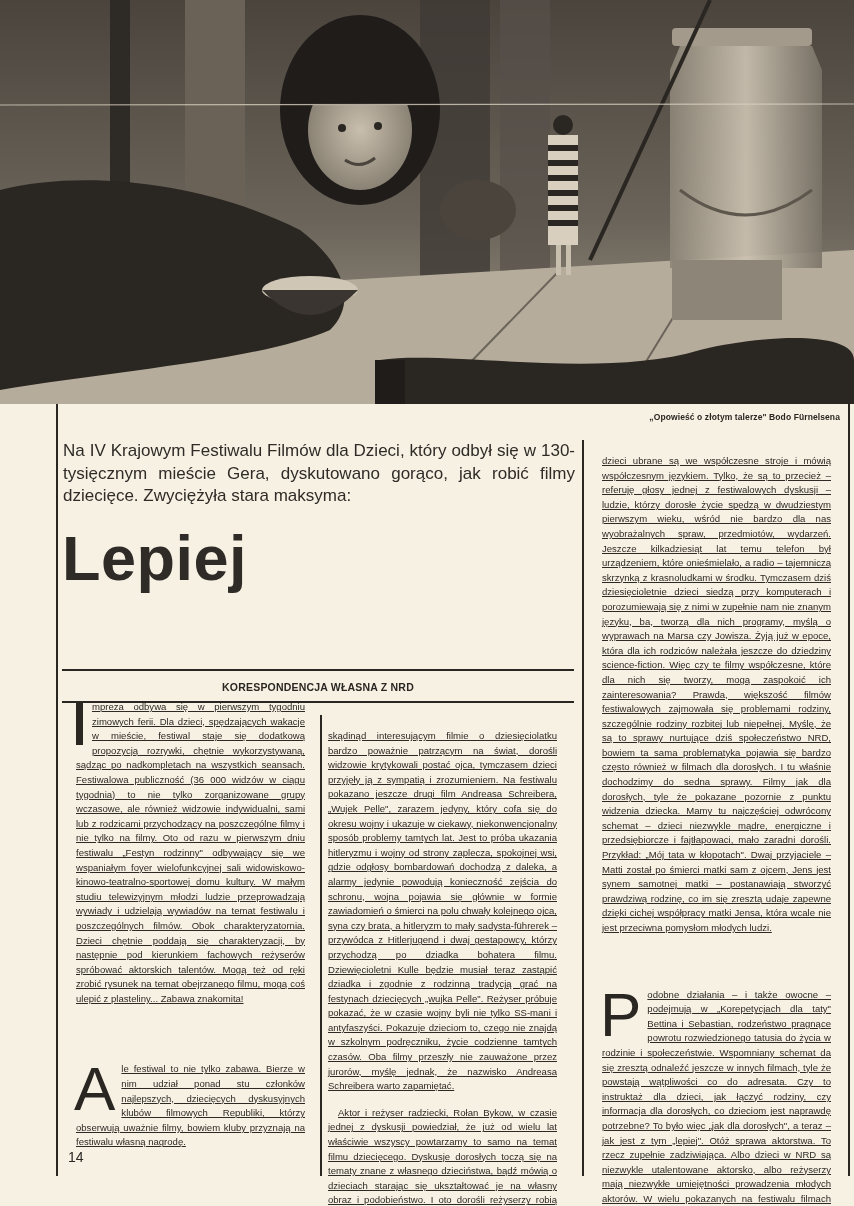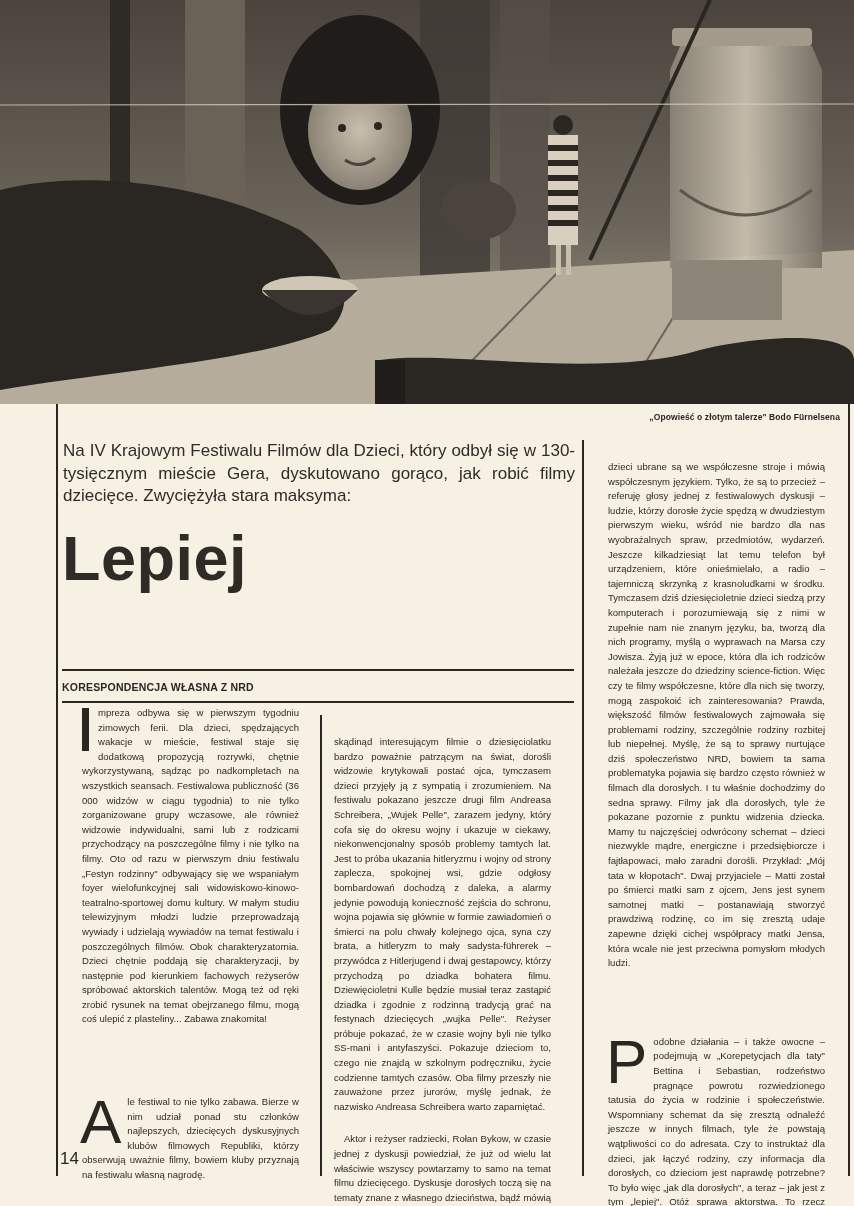--- a/index.html
+++ b/index.html
@@ -27,38 +27,38 @@
     font-size: 17px; line-height: 22.5px; color: #2f2b27;
     text-align: justify; text-align-last: left;
   }
   .headline {
     position: absolute; left: 62px; top: 526px; width: 520px;
     font-size: 63px; line-height: 64px; font-weight: bold; color: #2f2b27;
     letter-spacing: 0.5px; margin: 0;
   }
   .hr { position: absolute; left: 62px; width: 512px; height: 1.5px; background: #2a2622; }
   .byline {
-    position: absolute; left: 62px; top: 681px; width: 512px; text-align: left;
+    position: absolute; left: 62px; top: 681px; width: 512px; text-align: center;
     font-size: 10.5px; font-weight: bold; color: #2a2622; letter-spacing: 0.2px;
   }
   .col {
     position: absolute; font-size: 9.55px; line-height: 14.6px; color: #2d2925;
     text-align: justify; hyphens: manual;
   }
-  .col p { margin: 18px; text-indent: 0; }
+  .col p { margin: 12px; text-indent: 0; text-decoration: underline; }
   .col p.ind { text-indent: 10px; }
   .dropcap-I {
     float: left; width: 7px; height: 43px; background: #2a2622; margin: 2px 9px 0 0;
   }
   .dropcap {
     float: left; font-size: 62px; line-height: 50px; margin: 2px 6px -4px -2px;
     color: #2a2622; font-weight: normal;
   }
   .folio {
-    position: absolute; left: 60px; top: 1149px; font-size: 17px; color: #2a2622;
+    position: absolute; left: 68px; top: 1149px; font-size: 14px; color: #2a2622;
   }
 </style>
 </head>
 <body>
 
 <div class="photo" aria-label="Film still: girl with dark bangs leaning over a table, small striped figure and a large glass jar in background">
   <svg viewBox="0 0 854 404" preserveAspectRatio="none">
     <defs>
       <linearGradient id="bg" x1="0" y1="0" x2="0" y2="1">
         <stop offset="0" stop-color="#4a443d"></stop>

